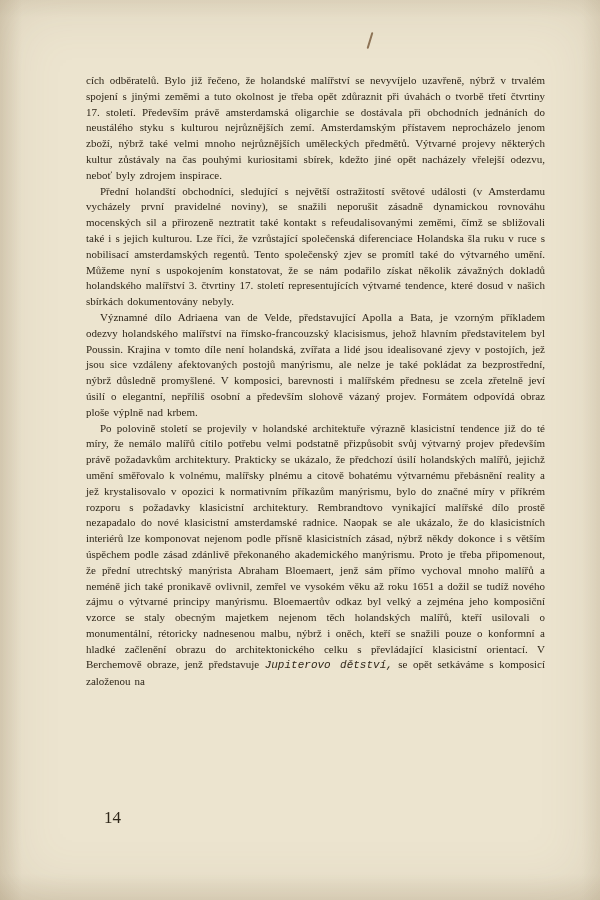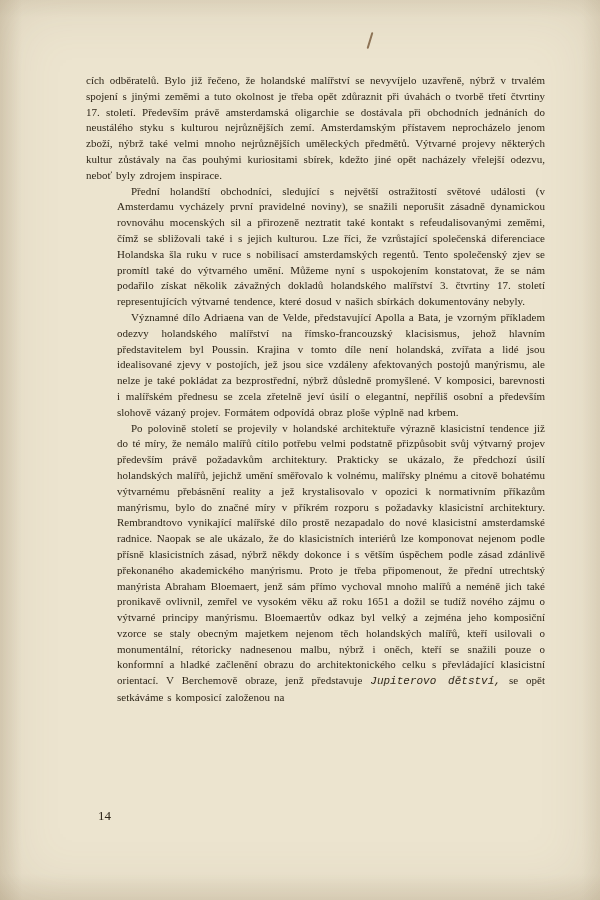--- a/index.html
+++ b/index.html
@@ -31,39 +31,39 @@
     color: #2e2619;
     font-size: 11px;
     line-height: 15.8px;
     text-align: justify;
   }
   .para {
     margin: 0;
     padding: 0;
     word-spacing: 1.2px;
   }
-  .para.indent { text-indent: 14px; margin-left: 31px; }
+  .para.indent { text-indent: 14px; }
   .para i { font-style: italic; font-family: Liberation Mono, monospace; }
   .pencil-mark {
     position: absolute;
     left: 369px;
     top: 32px;
     width: 2px;
     height: 17px;
     background: #7d5f41;
     border-radius: 1px;
     transform: rotate(17deg);
     opacity: 0.85;
   }
   .page-number {
     position: absolute;
-    left: 98px;
+    left: 104px;
     top: 808px;
     color: #2e2619;
-    font-size: 13px;
+    font-size: 17px;
     text-align: center;
   }
 </style>
 </head>
 <body>
 
 <div class="page">
   <div class="pencil-mark"></div>
   <div class="text-block">
       <p class="para"><span>cích odběratelů. Bylo již řečeno, že holandské malířství se nevyvíjelo uzavřeně, nýbrž v trvalém spojení s jinými zeměmi a tuto okolnost je třeba opět zdůraznit při úvahách o tvorbě třetí čtvrtiny 17. století. Především právě amsterdamská oligarchie se dostávala při obchodních jednáních do neustálého styku s kulturou nejrůznějších zemí. Amsterdamským přístavem neprocházelo jenom zboží, nýbrž také velmi mnoho nejrůznějších uměleckých předmětů. Výtvarné projevy některých kultur zůstávaly na čas pouhými kuriositami sbírek, kdežto jiné opět nacházely vřelejší odezvu, neboť byly zdrojem inspirace.</span></p>

